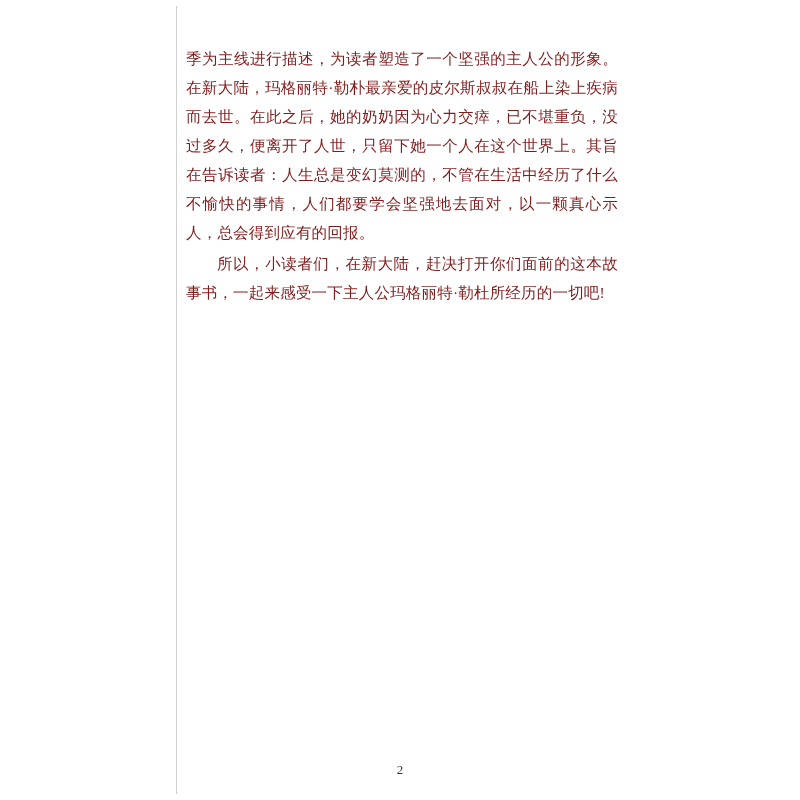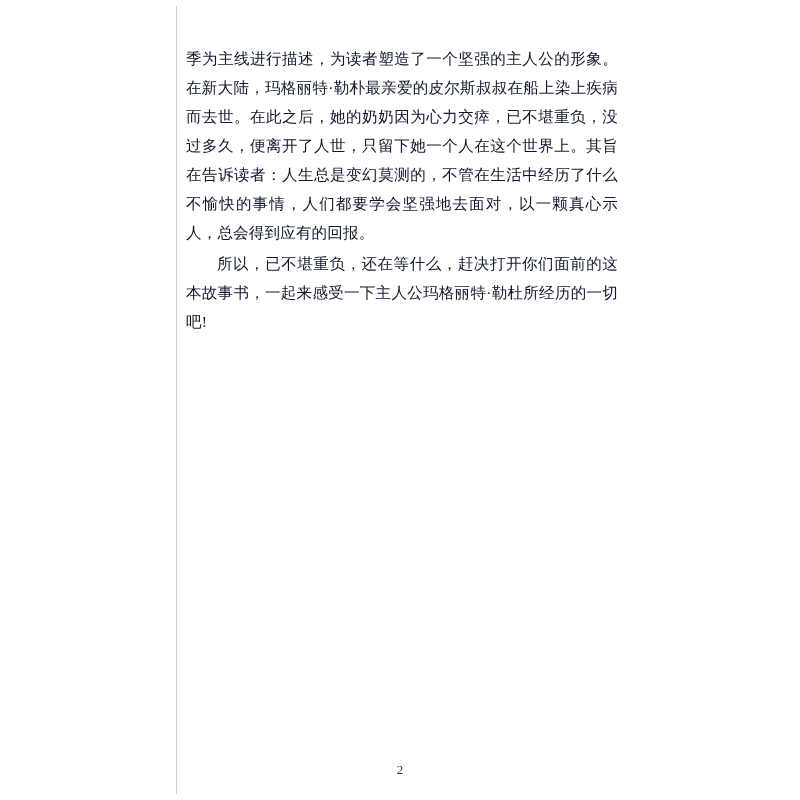--- a/index.html
+++ b/index.html
@@ -31,21 +31,21 @@
   .content {
     position: absolute;
     left: 186px;
     top: 44px;
     width: 432px;
   }
   .para {
     margin: 0;
     font-size: 15.5px;
     line-height: 29px;
-    color: #0f172a;
+    color: #7f1d1d;
     text-align: justify;
     text-justify: inter-ideograph;
     letter-spacing: 0.2px;
     font-family: "Liberation Serif", "DejaVu Serif", serif;
   }
   .para + .para {
     margin-top: 2px;
   }
   .para.indent {
     text-indent: 2em;
@@ -63,18 +63,18 @@
 </style>
 </head>
 <body>
 
 <div class="page">
 
   <div class="page-border"></div>
 
   <div class="content">
     <p class="para">季为主线进行描述，为读者塑造了一个坚强的主人公的形象。在新大陆，玛格丽特·勒朴最亲爱的皮尔斯叔叔在船上染上疾病而去世。在此之后，她的奶奶因为心力交瘁，已不堪重负，没过多久，便离开了人世，只留下她一个人在这个世界上。其旨在告诉读者：人生总是变幻莫测的，不管在生活中经历了什么不愉快的事情，人们都要学会坚强地去面对，以一颗真心示人，总会得到应有的回报。</p>
-    <p class="para indent">所以，已不堪重负，还在等什么，赶决打开你们面前的这本故事书，一起来感受一下主人公玛格丽特·勒杜所经历的一切吧!</p>
+    <p class="para indent">所以，小读者们，在新大陆，赶决打开你们面前的这本故事书，一起来感受一下主人公玛格丽特·勒杜所经历的一切吧!</p>
   </div>
 
   <div class="page-number">2</div>
 
 </div>
 
 </body></html>

